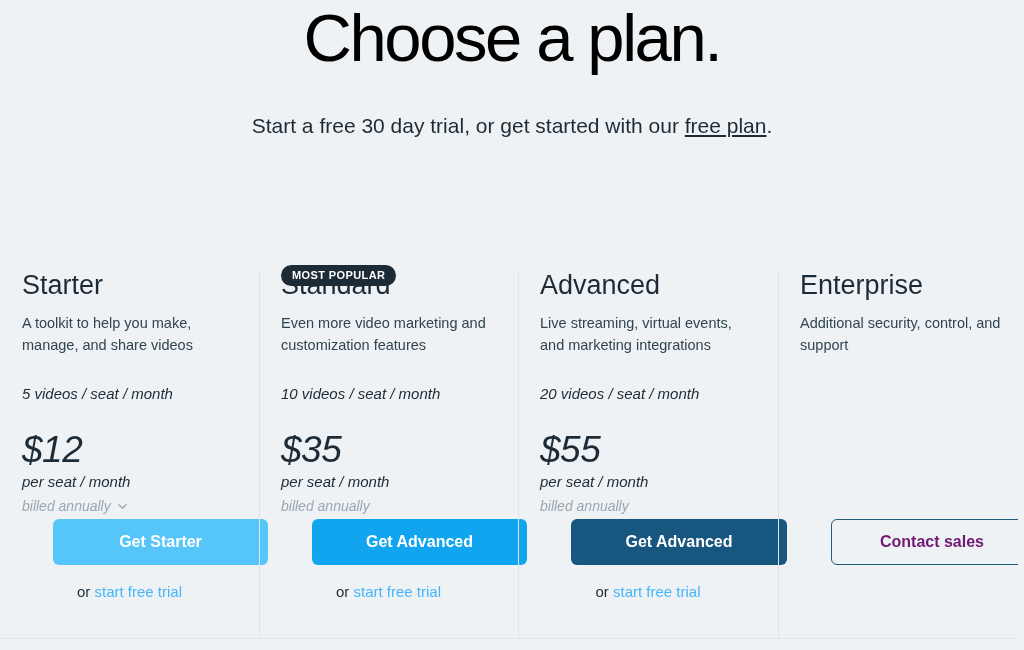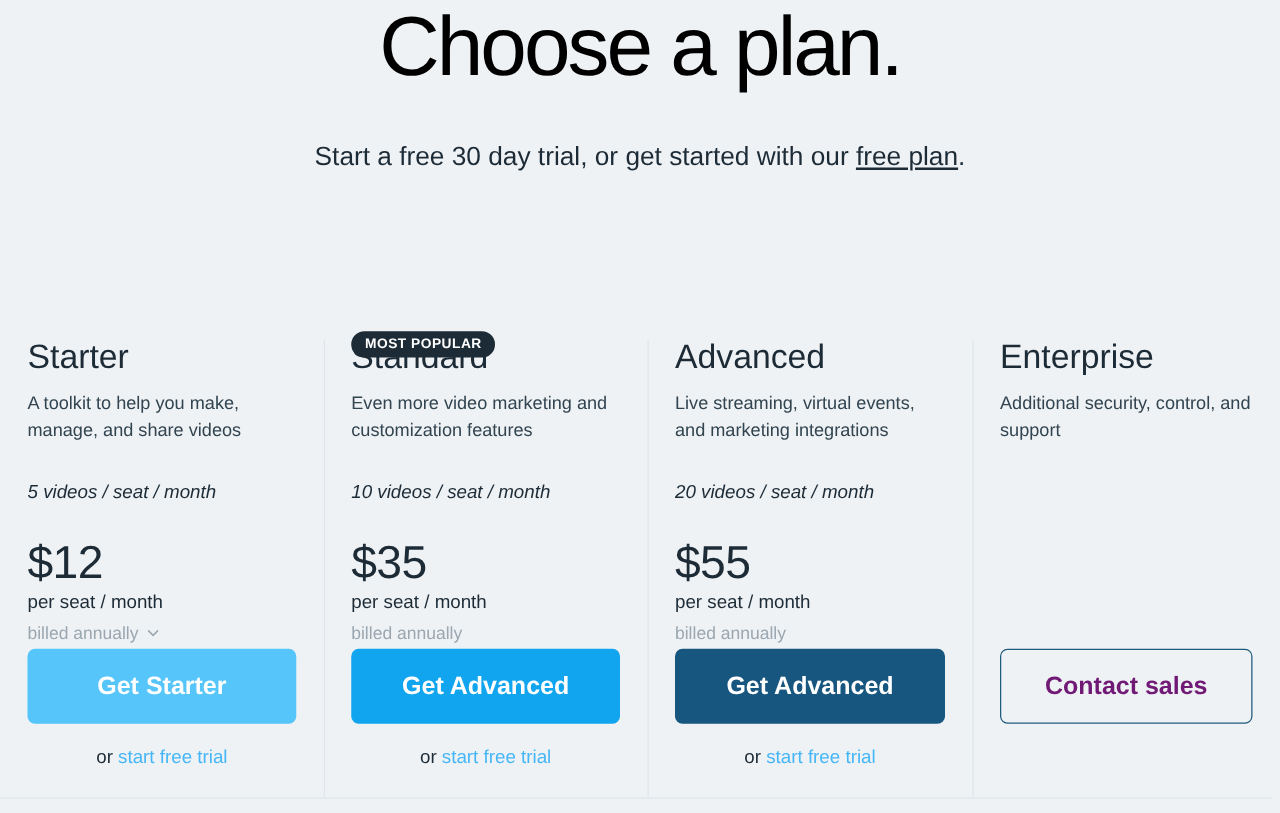--- a/index.html
+++ b/index.html
@@ -125,20 +125,21 @@
     font-size: 15px;
     line-height: 1.2;
     color: #1c2b36;
     height: 20px;
     font-style: italic;
   }
 
   .price-block {
     margin-top: 26px;
     height: 88px;
+    font-style: italic;
   }
 
   .price {
     font-size: 37px;
     line-height: 1;
     font-weight: 300;
     color: #1c2b36;
     letter-spacing: -0.5px;
   }
 
@@ -163,31 +164,32 @@
     display: inline-block;
     width: 9px;
     height: 9px;
   }
   .chevron-down svg { display: block; }
 
   
   .cta {
     display: block;
     width: 100%;
-    height: 60px;
+    height: 46px;
     border: none;
     border-radius: 6px;
     color: #ffffff;
-    font-size: 20px;
+    font-size: 16px;
     font-weight: bold;
     font-family: "Liberation Sans", sans-serif;
     cursor: pointer;
     line-height: 42px;
     text-align: center;
     padding: 0;
+    margin-left: 31px;
   }
 
   .cta.outline {
     background: transparent;
     border: 1px solid #1f5b7a;
     color: #701a75;
   }
 
   .trial-line {
     margin-top: 18px;

